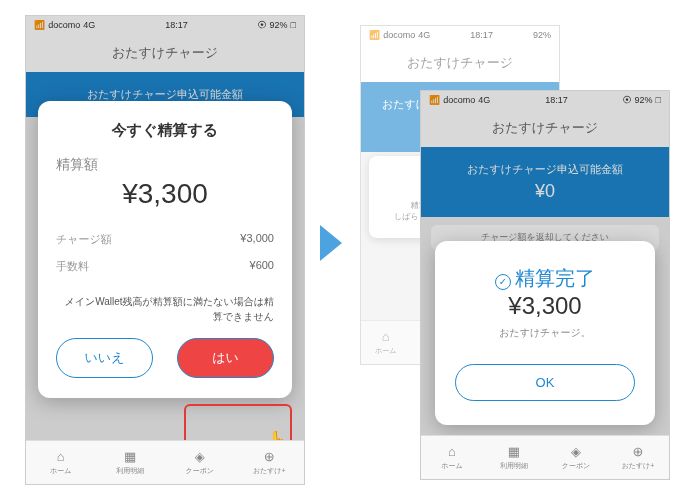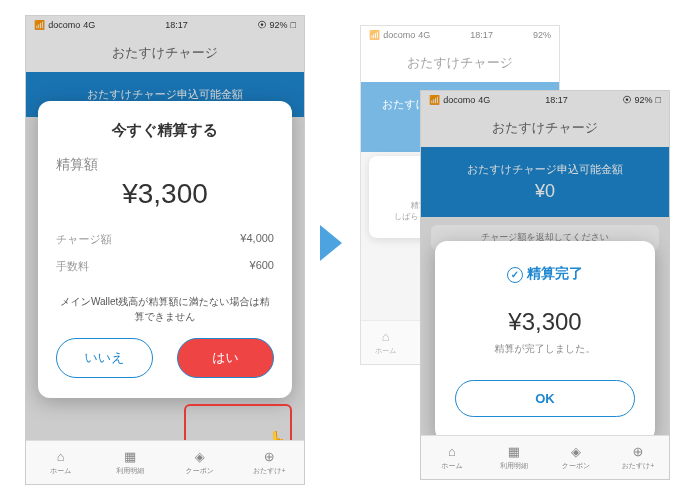--- a/index.html
+++ b/index.html
@@ -14,39 +14,39 @@
 .header{background:#fff;text-align:center;padding:10px 0;font-size:13px;color:#666;font-weight:500}
 .blue-banner{background:#1e88d0;color:#fff;text-align:center;padding:15px 0;font-size:11px}
 .blue-banner .amt{font-size:18px;font-weight:300;margin-top:4px}
 .overlay{position:absolute;inset:0;background:rgba(0,0,0,0.15)}
 .modal{position:absolute;left:12px;right:12px;top:85px;background:#fff;border-radius:12px;box-shadow:0 4px 20px rgba(0,0,0,0.25);padding:20px 18px}
 .modal-title{text-align:center;font-size:15px;font-weight:700;color:#333;margin-bottom:16px}
 .modal-label{text-align:left;font-size:14px;color:#888;margin-bottom:4px}
 .modal-amount{text-align:center;font-size:28px;font-weight:400;color:#333;margin-bottom:16px}
 .row{display:flex;justify-content:space-between;padding:6px 0;font-size:11px;color:#999}
 .row .val{color:#666}
-.note{font-size:10px;color:#555;text-align:center;margin:14px 0;line-height:1.5}
+.note{font-size:10px;color:#555;text-align:right;margin:14px 0;line-height:1.5}
 .btns{display:flex;gap:24px;justify-content:flex-end;margin-top:8px}
 .btn{flex:1;max-width:100px;padding:10px 0;border-radius:20px;text-align:center;font-size:13px;font-weight:500;cursor:pointer}
 .btn-no{background:#fff;border:1.5px solid #1e88d0;color:#1e88d0}
 .btn-yes{background:#ef4444;border:1.5px solid #1e88d0;color:#fff;position:relative}
 .highlight{position:absolute;border:2.5px solid #e53935;border-radius:6px;pointer-events:none}
 .cursor{position:absolute;font-size:22px;pointer-events:none}
 .arrow{position:absolute;left:320px;top:225px;width:0;height:0;border-top:18px solid transparent;border-bottom:18px solid transparent;border-left:22px solid #4da3e0}
 .bottom-nav{position:absolute;bottom:0;left:0;right:0;height:44px;background:#f8f8f8;border-top:1px solid #ddd;display:flex}
 .nav-item{flex:1;display:flex;flex-direction:column;align-items:center;justify-content:center;font-size:7px;color:#888;gap:2px}
 .nav-icon{font-size:13px}
 .loading-card{position:absolute;left:8px;top:130px;background:#fff;border-radius:8px;padding:16px 10px;width:140px;text-align:center;box-shadow:0 2px 10px rgba(0,0,0,0.2);font-size:8px;color:#666}
 .spinner{width:20px;height:20px;margin:0 auto 8px;border:2px dotted #1e88d0;border-radius:50%}
 .done-modal{position:absolute;left:14px;right:14px;top:150px;background:#fff;border-radius:12px;box-shadow:0 4px 20px rgba(0,0,0,0.25);padding:24px 20px;text-align:center}
-.done-title{color:#1e88d0;font-size:14px;font-weight:700;margin-bottom:25px}
+.done-title{color:#1e88d0;font-size:20px;font-weight:400;margin-bottom:0}
 .done-title::before{content:"✓";display:inline-block;border:1.5px solid #1e88d0;border-radius:50%;width:14px;height:14px;line-height:14px;font-size:10px;margin-right:4px}
 .done-amount{font-size:24px;color:#333;margin-bottom:6px}
 .done-msg{font-size:10px;color:#888;margin-bottom:24px}
-.ok-btn{border:1.5px solid #1e88d0;color:#1e88d0;border-radius:20px;padding:10px 0;font-size:13px;font-weight:700;cursor:pointer}
+.ok-btn{border:1.5px solid #1e88d0;color:#1e88d0;border-radius:20px;padding:10px 0;font-size:13px;font-weight:400;cursor:pointer}
 .sub-text{background:#fff;margin:8px 10px;padding:6px;border-radius:6px;font-size:9px;color:#888;text-align:center}
 .history-row{display:flex;align-items:center;gap:6px;padding:6px 10px;font-size:8px;color:#666}
 .red-badge{border:1px solid #e53935;color:#e53935;border-radius:8px;padding:1px 6px;font-size:7px}
 </style>
 </head>
 <body>
 
 <div class="phone phone1">
   <div class="status-bar">
     <div class="status-left">
@@ -65,21 +65,21 @@
   <div class="blue-banner">
     <div>おたすけチャージ申込可能金額</div>
   </div>
   <div class="overlay"></div>
   <div class="modal">
     <div class="modal-title">今すぐ精算する</div>
     <div class="modal-label">精算額</div>
     <div class="modal-amount">¥3,300</div>
     <div class="row">
         <span>チャージ額</span>
-        <span class="val">¥4,000</span>
+        <span class="val">¥3,000</span>
       </div>
     <div class="row">
         <span>手数料</span>
         <span class="val">¥600</span>
       </div>
     <div class="note">メインWallet残高が精算額に満たない場合は精算できません</div>
     <div class="btns">
       <div class="btn btn-no">いいえ</div>
       <div class="btn btn-yes">はい</div>
     </div>
@@ -172,21 +172,21 @@
   <div class="header">おたすけチャージ</div>
   <div class="blue-banner">
     <div>おたすけチャージ申込可能金額</div>
     <div class="amt">¥0</div>
   </div>
   <div class="sub-text">チャージ額を返却してください</div>
   <div class="overlay"></div>
   <div class="done-modal">
     <div class="done-title">精算完了</div>
     <div class="done-amount">¥3,300</div>
-    <div class="done-msg">精算が完了しました。</div>
+    <div class="done-msg">おたすけチャージ。</div>
     <div class="ok-btn">OK</div>
   </div>
   <div class="bottom-nav">
     <div class="nav-item">
         <span class="nav-icon">⌂</span>
         <span>ホーム</span>
       </div>
     <div class="nav-item">
         <span class="nav-icon">▦</span>
         <span>利用明細</span>

